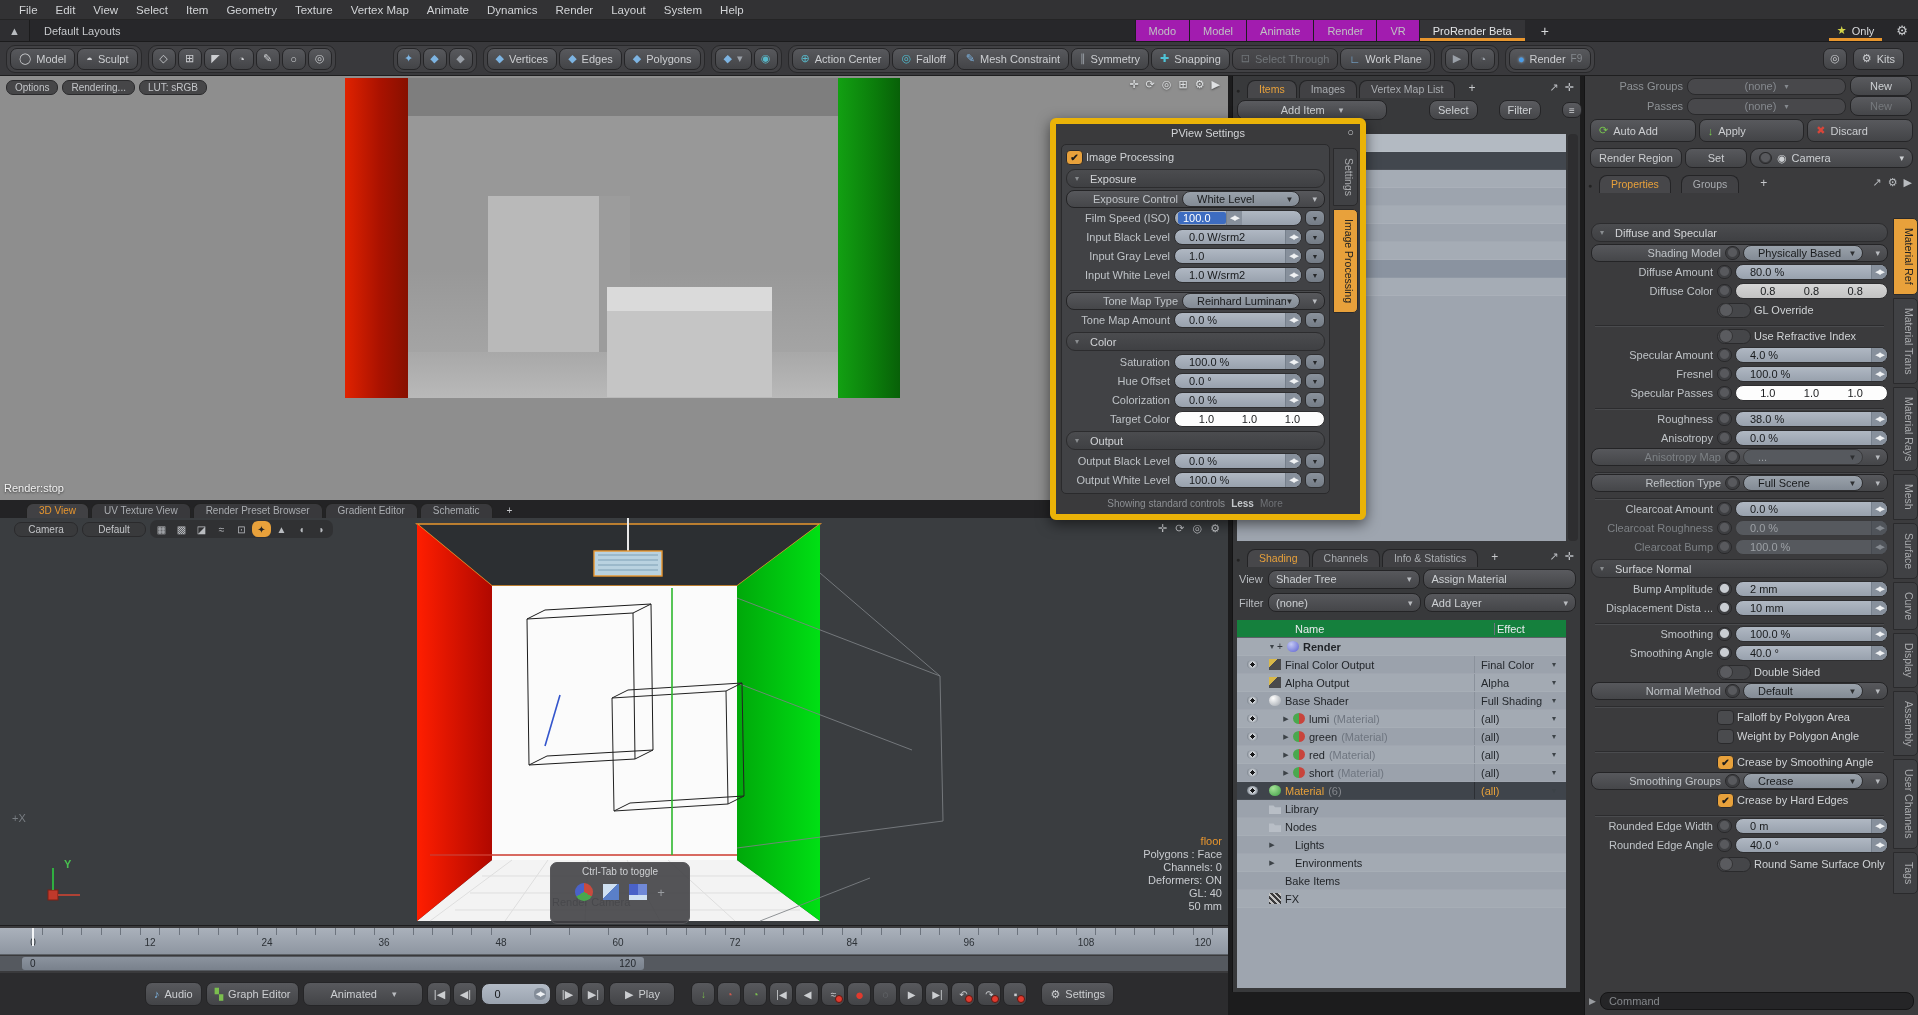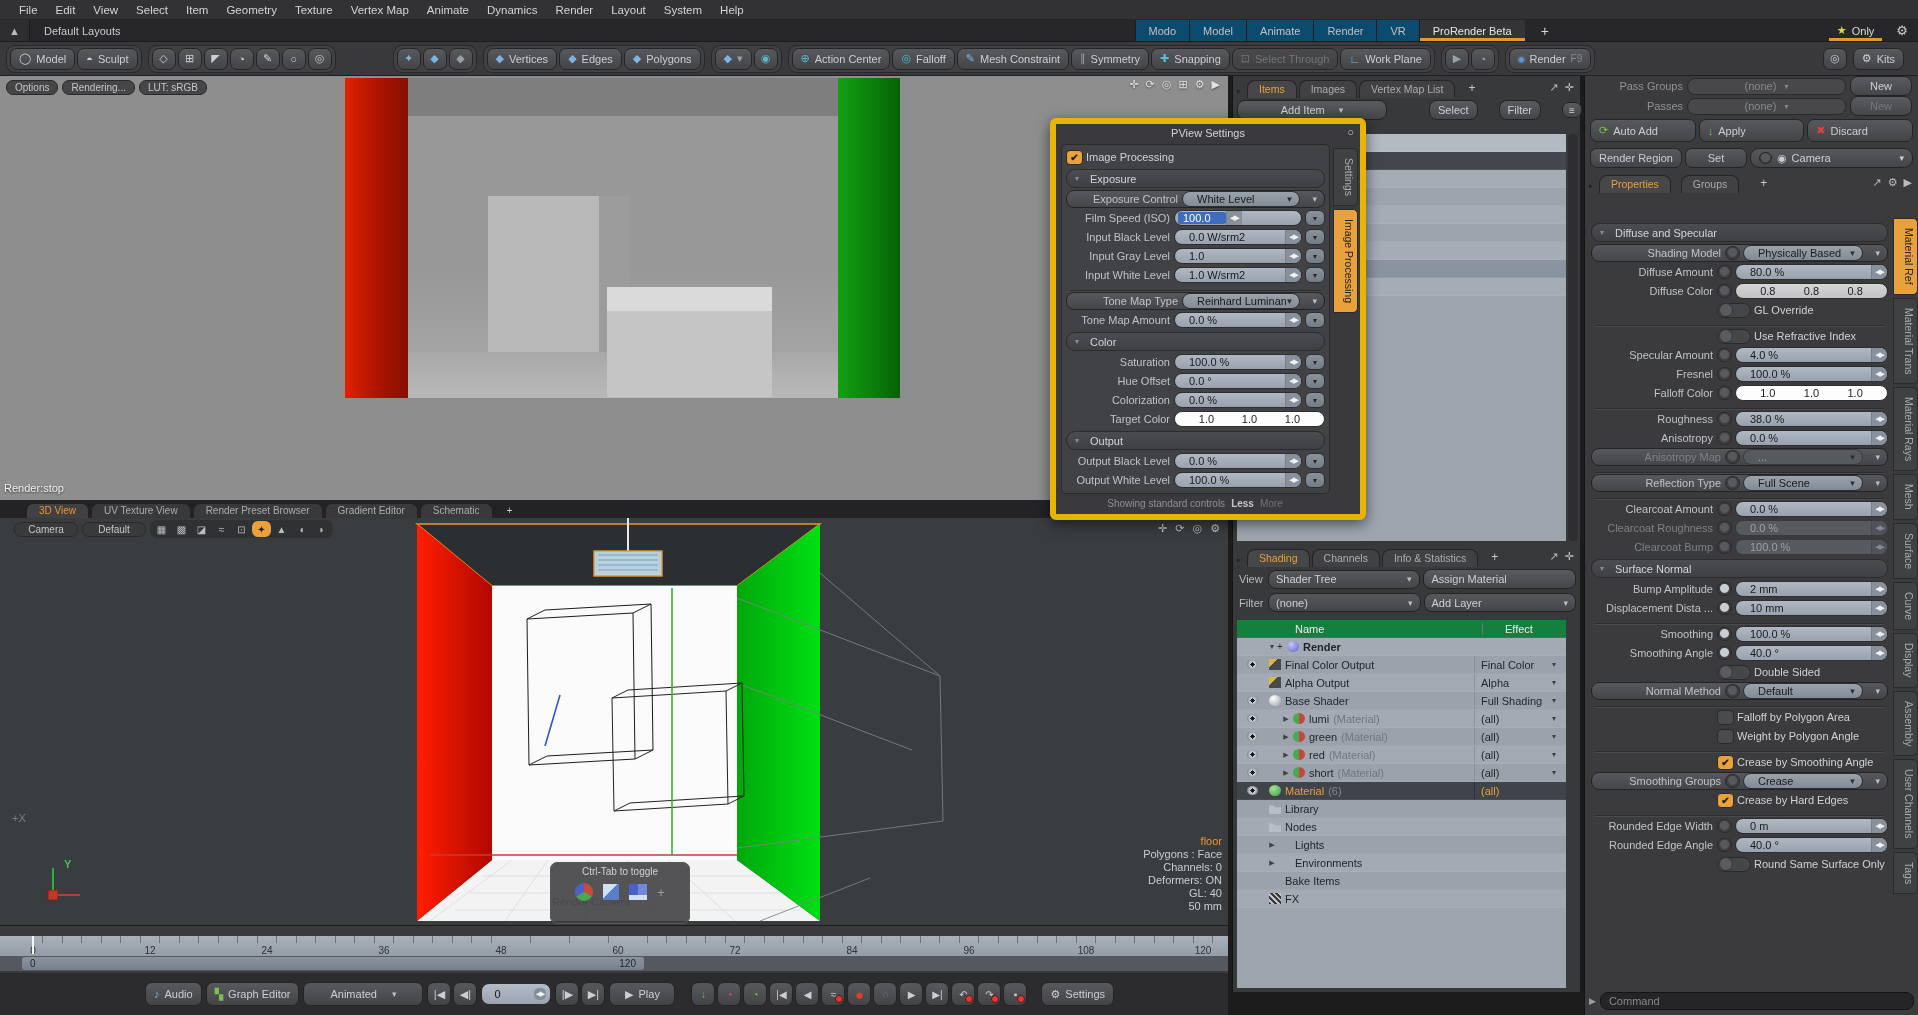--- a/index.html
+++ b/index.html
@@ -12,21 +12,21 @@
   .btn.sm{height:16px;border-radius:7px;padding:0 6px;font-size:10px}
   .dim{color:#7c8085}
   
   #menubar{left:0;top:0;width:1918px;height:20px;background:#323234;display:flex;align-items:center;padding:0 10px;gap:0;border-bottom:1px solid #242425}
   #menubar span{padding:0 9px;font-size:11.5px;color:#d2d4d7}
   
   #layoutbar{left:0;top:20px;width:1918px;height:22px;background:#27272a;display:flex;align-items:stretch;border-bottom:1px solid #1b1b1c}
   #layoutbar .pin{width:30px;display:flex;align-items:center;justify-content:center;color:#b9bcc0;background:#2e2e31;border-right:1px solid #1b1b1c}
   #layoutbar .deflab{display:flex;align-items:center;padding:0 14px;color:#c8cacd}
   #layoutbar .ltabs{display:flex;margin-left:auto;align-items:stretch}
-  .ltab{display:flex;align-items:center;padding:0 13px;color:#bfc1c4;border-left:1px solid #1d1d1f;background:#0c4a6e;position:relative}
+  .ltab{display:flex;align-items:center;padding:0 13px;color:#bfc1c4;border-left:1px solid #1d1d1f;background:#a21caf;position:relative}
   .ltab.active{background:#343437;color:#e4e6e8}
   .ltab.active::after{content:"";position:absolute;left:0;right:0;bottom:0;height:3px;background:#e8962e}
   .ltab.plus{background:transparent;border:none;font-size:14px;color:#d6d8da;padding:0 16px}
   #layoutbar .only{display:flex;align-items:center;gap:5px;padding:0 12px;margin-left:260px;position:relative;color:#d8dadc}
   #layoutbar .only::after{content:"";position:absolute;left:4px;right:4px;bottom:0;height:3px;background:#e8962e}
   #layoutbar .only .star{color:#d3d44a}
   #layoutbar .gearbox{display:flex;align-items:center;padding:0 10px;color:#c9cbce;font-size:13px}
   
   #toolbar{left:0;top:42px;width:1918px;height:34px;background:#39393c;display:flex;align-items:center;padding:0 6px;gap:6px;border-bottom:1px solid #1e1e1f}
   .tgroup{display:flex;align-items:center;gap:2px;background:#414144;border:1px solid #28282a;border-radius:9px;padding:2px 3px}
@@ -70,21 +70,21 @@
   #ghostlabel{position:absolute;left:552px;top:378px;color:#8b8f93;z-index:2;font-size:11px}
   #ctrltab{position:absolute;left:550px;top:344px;width:140px;height:62px;background:rgba(62,62,65,.88);border:1px solid #58585b;border-radius:7px;z-index:3;display:flex;flex-direction:column;align-items:center;padding-top:3px}
   #ctrltab .t{font-size:10px;color:#cfd1d4}
   #ctrltab .icons{display:flex;align-items:center;gap:10px;margin-top:6px}
   #ctrltab .gizmo-icon{width:18px;height:18px;border-radius:50%;background:conic-gradient(#c84a3e 0 120deg,#4aa84e 120deg 240deg,#4a62c8 240deg)}
   #ctrltab .cube-icon{width:16px;height:16px;background:linear-gradient(135deg,#cfe0f2 45%,#5a7fc8 45%)}
   #ctrltab .blocks-icon{width:18px;height:16px;background:linear-gradient(90deg,#4a62c8 48%,#7089d8 48%);box-shadow:inset 0 -5px 0 #cfe0f2}
   #ctrltab .plus{color:#9a9da1;font-size:13px}
   
   #timeline{left:0;top:925px;width:1228px;height:48px;background:#3a3a3c;border-top:1px solid #1d1d1e}
-  #ruler{position:absolute;left:0;top:10px;width:1228px;height:27px;background:linear-gradient(#aab1bb,#8e96a1);border-bottom:1px solid #5c6167}
+  #ruler{position:absolute;left:0;top:2px;width:1228px;height:27px;background:linear-gradient(#aab1bb,#8e96a1);border-bottom:1px solid #5c6167}
   #ruler .ticks{position:absolute;left:24px;right:6px;top:0;height:7px;
      background:repeating-linear-gradient(90deg,transparent 0 18.5px,#6d747e 18.5px 19.5px)}
   .tnum{position:absolute;top:9px;transform:translateX(-50%);font-size:10px;color:#2d3237}
   #playhead{position:absolute;left:32px;top:0;width:2px;height:18px;background:#f4f6f8}
   #rangebar{position:absolute;left:0;top:30px;width:1228px;height:15px;background:#55595f}
   #rangebar .inner{position:absolute;left:22px;top:1px;width:622px;height:13px;background:linear-gradient(#8b939e,#79818c);border-radius:3px;display:flex;align-items:center;justify-content:space-between;padding:0 8px;color:#24282d;font-size:10px}
   
   #transport{left:0;top:973px;width:1228px;height:42px;background:#2c2c2e;display:flex;align-items:center;gap:4px;padding-left:145px}
   #transport .tbtn{height:24px}
   #transport .field{display:flex;align-items:center;height:22px;width:70px;background:linear-gradient(#b3bbc6,#9aa3af);border:1px solid #2c2c2e;border-radius:8px;color:#16181a;padding:0 4px}
@@ -140,21 +140,21 @@
   
   #shading-panel{left:1232px;top:545px;width:348px;height:447px;background:#38393b}
   #shading-panel .row2{display:flex;gap:3px;padding:2px 4px;align-items:center}
   #shading-panel .lab{width:28px;color:#b9bcc0;text-align:left;padding-left:2px}
   .drop{display:flex;align-items:center;background:linear-gradient(#57585c,#454649);border:1px solid #242426;border-radius:8px;height:19px;padding:0 7px;color:#cdd0d3}
   .drop::after{content:"▾";margin-left:auto;padding-left:8px;font-size:9px;color:#b9bcc0}
   .drop.w{flex:1}
   #shading-panel .colhead{position:absolute;left:4px;right:14px;top:75px;height:18px;background:#15803d;display:flex;align-items:center;color:#e8eaed;border-bottom:1px solid #5c6167}
   #shading-panel .colhead .c1{width:30px;text-align:center}
   #shading-panel .colhead .c2{flex:1;padding-left:28px}
-  #shading-panel .colhead .c3{width:84px;border-left:1px solid #6d747e;padding-left:22px}
+  #shading-panel .colhead .c3{width:72px;border-left:1px solid #6d747e;padding-left:2px}
   #shading-panel .list{top:93px}
   .srow{display:flex;align-items:center;height:18px;background:#a3aab3;border-bottom:1px solid rgba(255,255,255,.05)}
   .srow:nth-of-type(even){background:#9ba2ac}
   .srow .eyecell{width:30px;display:flex;justify-content:center}
   .eye-icon{width:11px;height:9px;border-radius:50%;background:radial-gradient(circle,#17181a 28%,#d5d9de 31%,#7e8690 75%)}
   .srow .arr{font-size:7px;color:#3c4247;width:10px;text-align:center}
   .srow .plusg{font-size:10px;color:#2e3338;width:8px}
   .srow .sic{width:12px;height:11px;margin:0 4px 0 2px;flex:0 0 12px}
   .srow.ind1{padding-left:0}
   .srow.ind1 .arr{margin-left:14px}
@@ -1208,21 +1208,21 @@
             <span class="pval">100.0 %</span>
 
             <span class="stepper"></span>
 
           </span>
 
         </span>
       </div>
 
       <div class="prow color">
-        <span class="plabel">Falloff Color</span>
+        <span class="plabel">Specular Passes</span>
         <span class="pctl">
           <span class="circ"></span>
 
           <span class="pfield">
 
             <span class="cvals">
               <span>1.0</span>
               <span>1.0</span>
               <span>1.0</span>
             </span>

